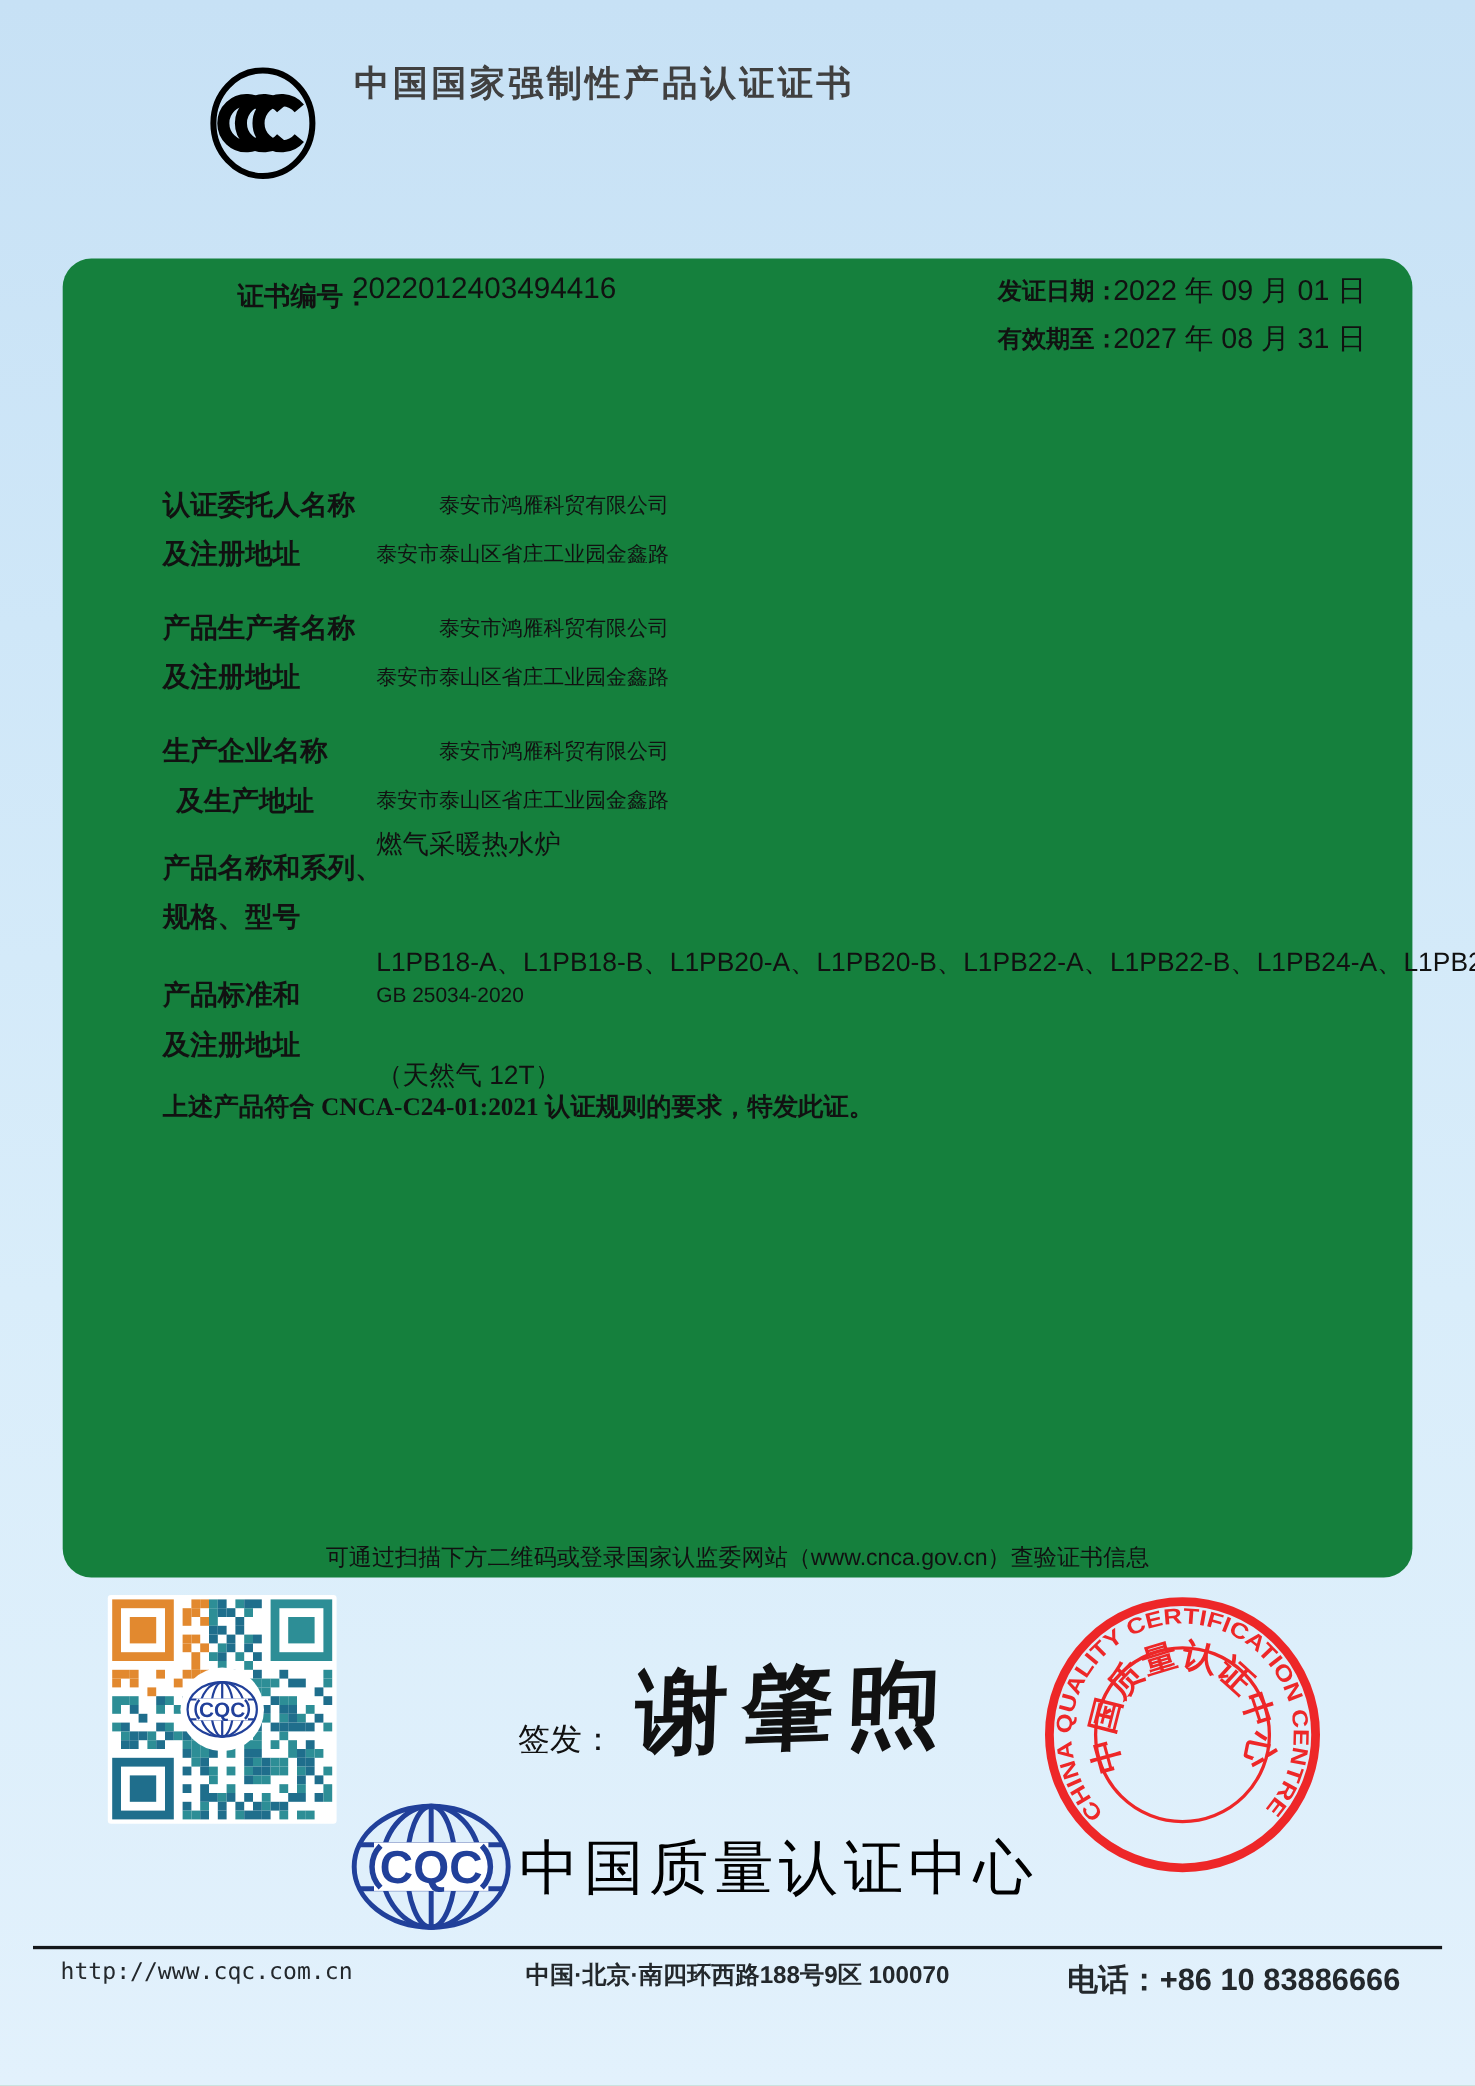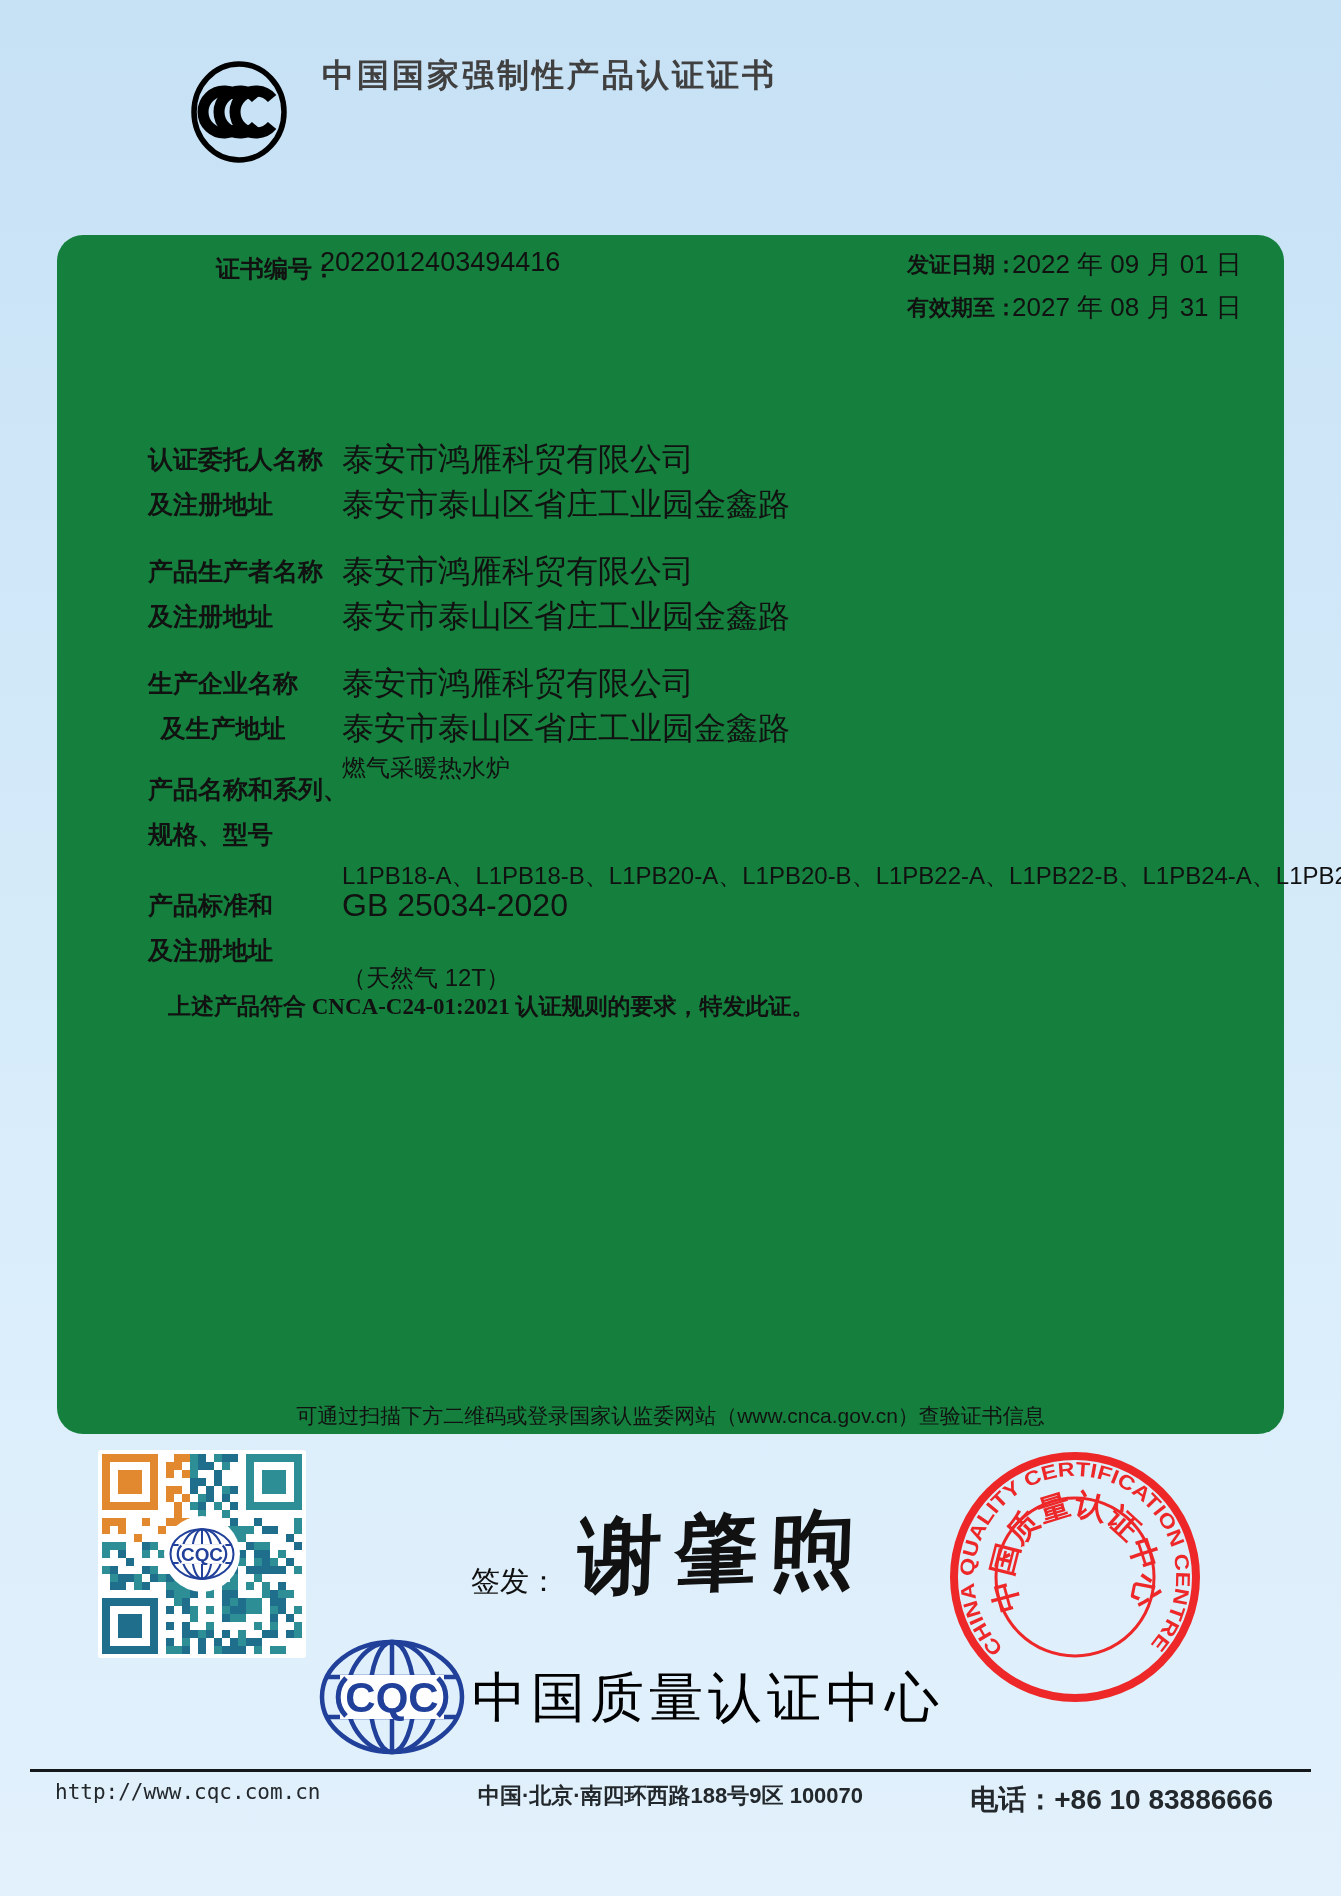--- a/index.html
+++ b/index.html
@@ -11,21 +11,21 @@
   .abs{position:absolute;}
   .kai{font-family:"Liberation Serif","DejaVu Serif",serif;}
   .mono{font-family:"DejaVu Sans Mono","Liberation Mono",monospace;}
   .title{left:322px;top:54px;font-size:32px;font-weight:700;letter-spacing:3px;color:#404040;}
   .panel{left:57px;top:235px;width:1227px;height:1199px;background:#15803d;border-radius:26px;}
   .cert-label{left:159px;top:18px;font-size:24px;font-weight:700;}
   .cert-value{left:263px;top:12px;font-size:27px;}
   .date-label{font-size:22px;font-weight:700;}
   .date-value{font-size:26px;}
   .f-label{font-size:25px;font-weight:700;line-height:45px;white-space:pre;}
-  .f-value{font-size:32px;line-height:45px;white-space:pre;}
+  .f-value{font-size:19px;line-height:45px;white-space:pre;text-align:right;}
   .models{font-size:24px;line-height:34px;white-space:pre;}
   .stmt{font-size:23px;font-weight:600;line-height:40px;white-space:pre;}
   .note{left:0;width:100%;top:1167px;text-align:center;font-size:21px;}
   .sig-label{left:471px;top:1562px;font-size:29px;}
   .signature{left:578px;top:1496px;font-size:84px;font-weight:600;letter-spacing:12px;
     font-family:"Liberation Serif","DejaVu Serif",serif;transform:rotate(-2deg) skewX(-4deg);}
   .issuer-name{left:472px;top:1662px;font-size:54px;font-weight:500;letter-spacing:5px;color:#000;}
   .footer-line{left:30px;top:1769px;width:1281px;height:3px;background:#15181b;}
   .footer-web{left:55px;top:1780px;font-size:21px;color:#23282c;}
   .footer-addr{left:0;width:100%;top:1781px;text-align:center;font-size:22px;font-weight:600;color:#23282c;}
@@ -107,21 +107,21 @@
     <div>（天然气 12T）</div>
   </div>
 
   <div class="abs f-label" style="left:91px;top:558px;">
     <div>产品标准和</div><div>及注册地址</div>
   </div>
   <div class="abs f-value" style="left:285px;top:558px;">
     <div>GB 25034-2020</div>
   </div>
 
-  <div class="abs kai stmt" style="left:91px;top:672px;margin-left:20px;">
+  <div class="abs kai stmt" style="left:91px;top:672px;">
     <div>上述产品符合 CNCA-C24-01:2021 认证规则的要求，特发此证。</div>
   </div>
 
   <div class="abs note">可通过扫描下方二维码或登录国家认监委网站（www.cnca.gov.cn）查验证书信息</div>
 </div>
 
 <div class="abs" style="left:98px;top:1450px;width:208px;height:208px;background:#fff;border-radius:3px;">
   <svg id="qr-svg" width="208" height="208">
       <rect x="4" y="68" width="8" height="8" fill="#e2892f"></rect>
       <rect x="4" y="76" width="8" height="8" fill="#e2892f"></rect>

